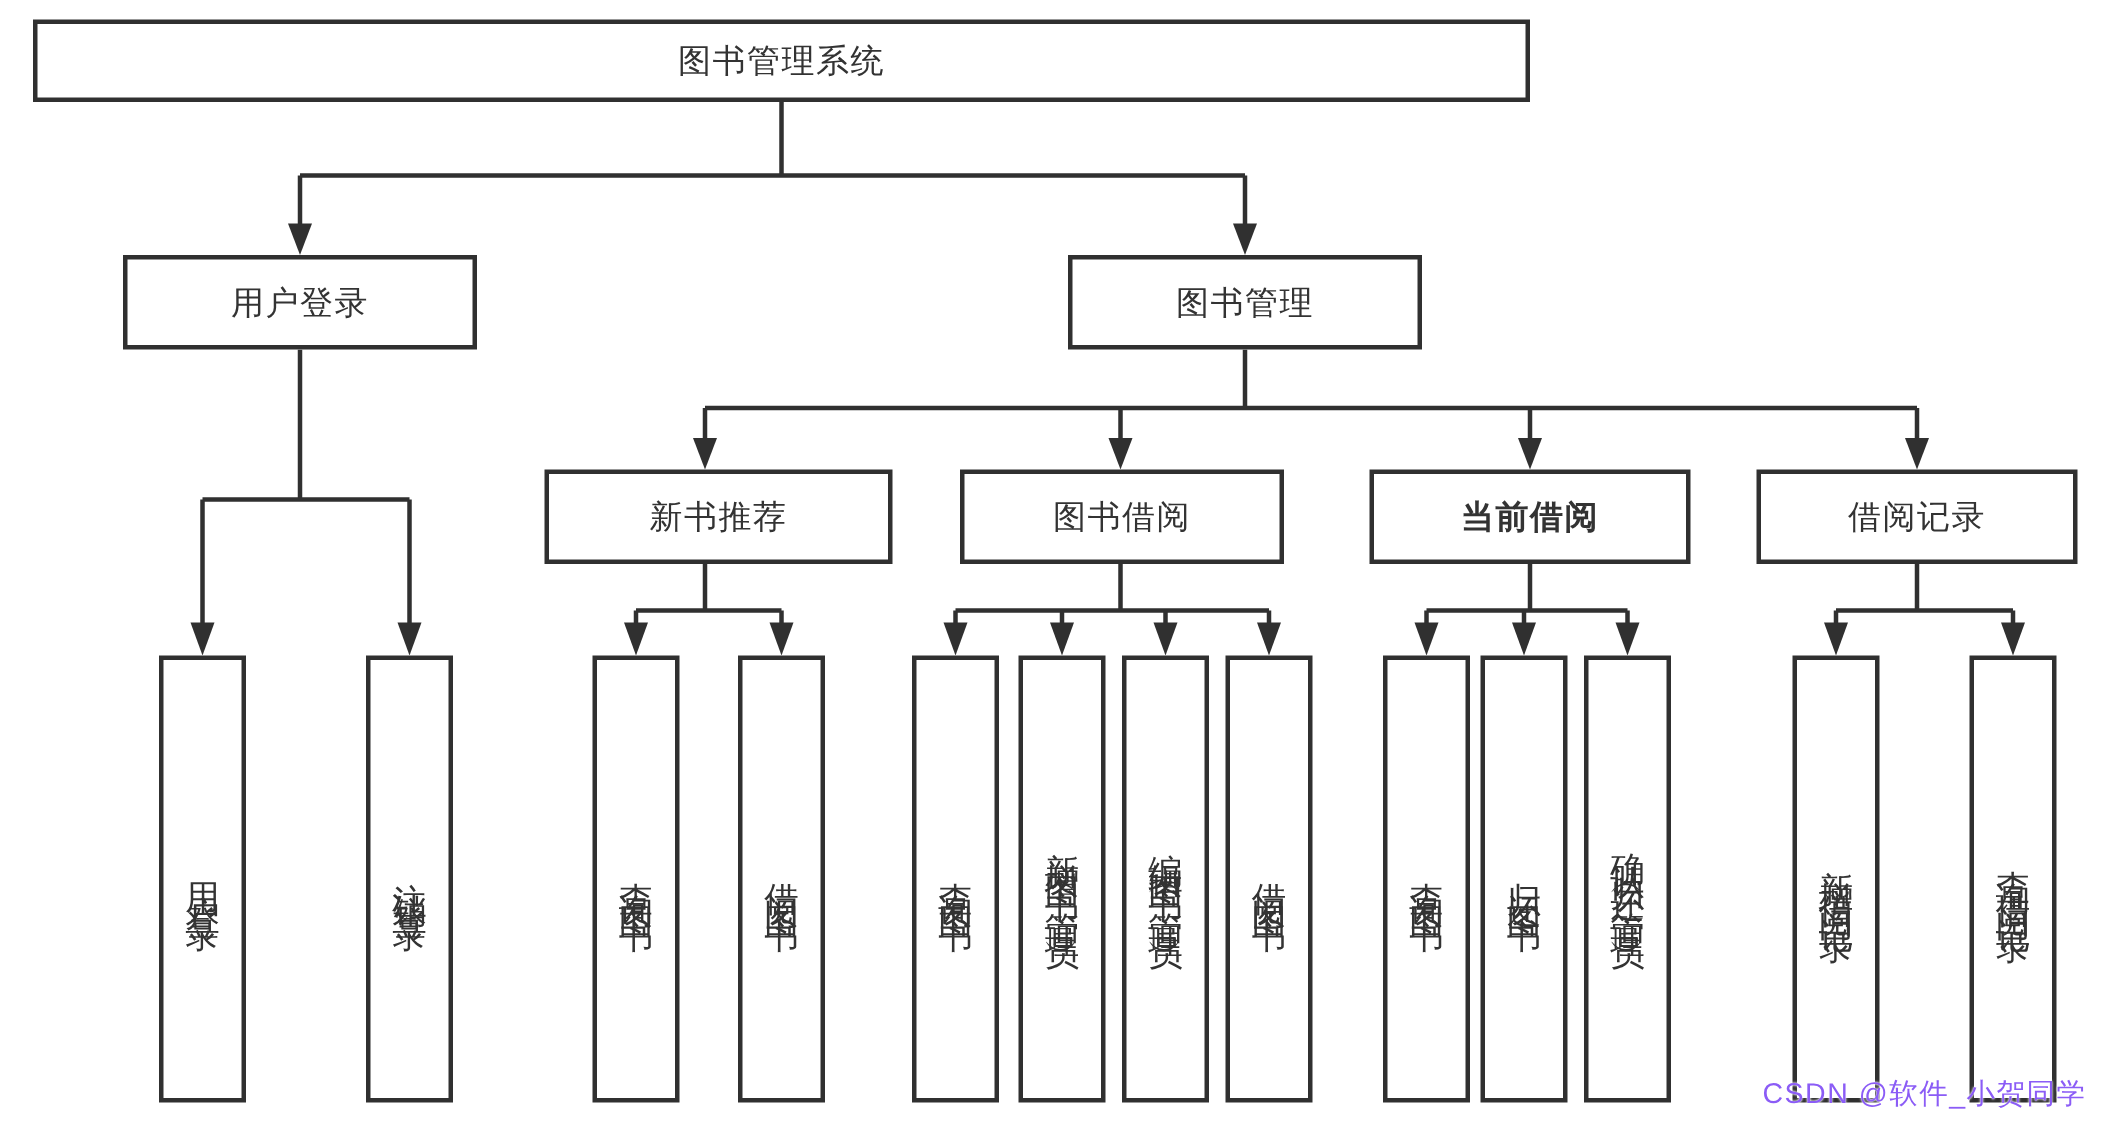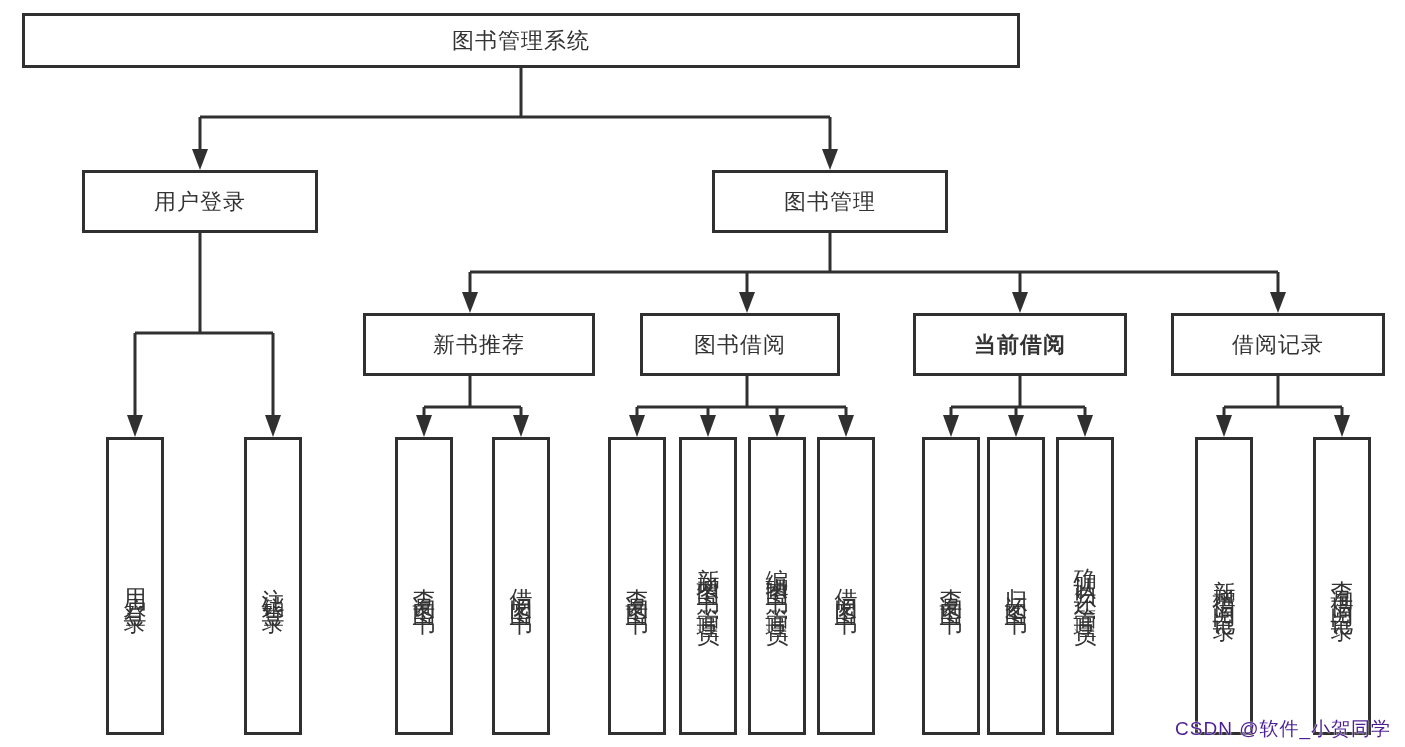--- a/index.html
+++ b/index.html
@@ -55,21 +55,21 @@
     color: #333333;
     white-space: nowrap;
   }
   .watermark {
     position: absolute;
     z-index: 3;
     right: 14px;
     bottom: 5px;
     font-size: 19px;
     letter-spacing: 1px;
-    color: #4c1d95;
+    color: #8b5cf6;
     text-shadow: 0 0 2px #ffffff, 0 0 1px #ffffff;
     white-space: nowrap;
   }
 </style>
 </head>
 <body>
 
 <div class="stage">
 
   <svg class="lines" width="1405" height="747" viewBox="0 0 1405 747">
@@ -137,21 +137,21 @@
   <div class="hbox" style="left:82px; top:170px; width:236px; height:63px;">
     <span>用户登录</span>
   </div>
   <div class="hbox" style="left:712px; top:170px; width:236px; height:63px;">
     <span>图书管理</span>
   </div>
 
   <div class="hbox" style="left:363px; top:313px; width:232px; height:63px;">
     <span>新书推荐</span>
   </div>
-  <div class="hbox" style="left:640px; top:313px; width:200px; height:63px;">
+  <div class="hbox" style="left:640px; top:313px; width:216px; height:63px;">
     <span>图书借阅</span>
   </div>
   <div class="hbox" style="left:913px; top:313px; width:214px; height:63px;font-weight:bold;">
     <span>当前借阅</span>
   </div>
   <div class="hbox" style="left:1171px; top:313px; width:214px; height:63px;">
     <span>借阅记录</span>
   </div>
 
   <div class="vbox" style="left:106px;">

